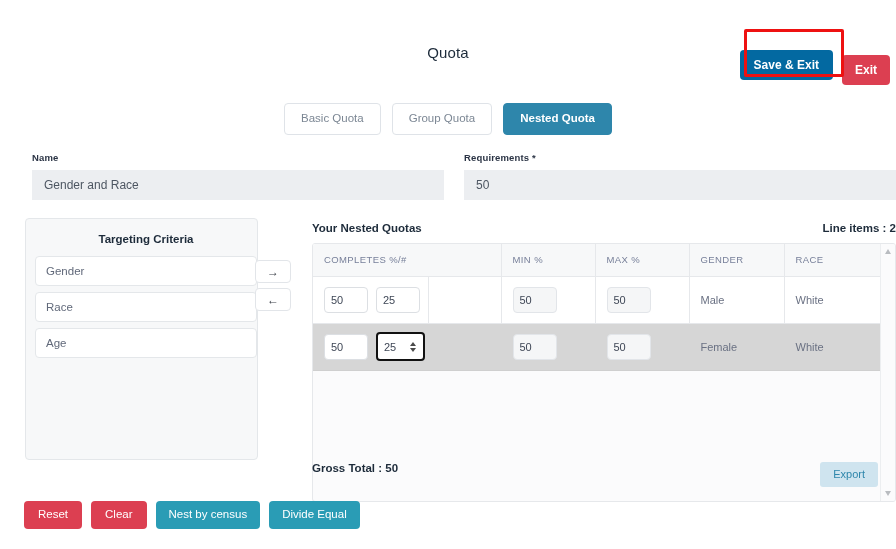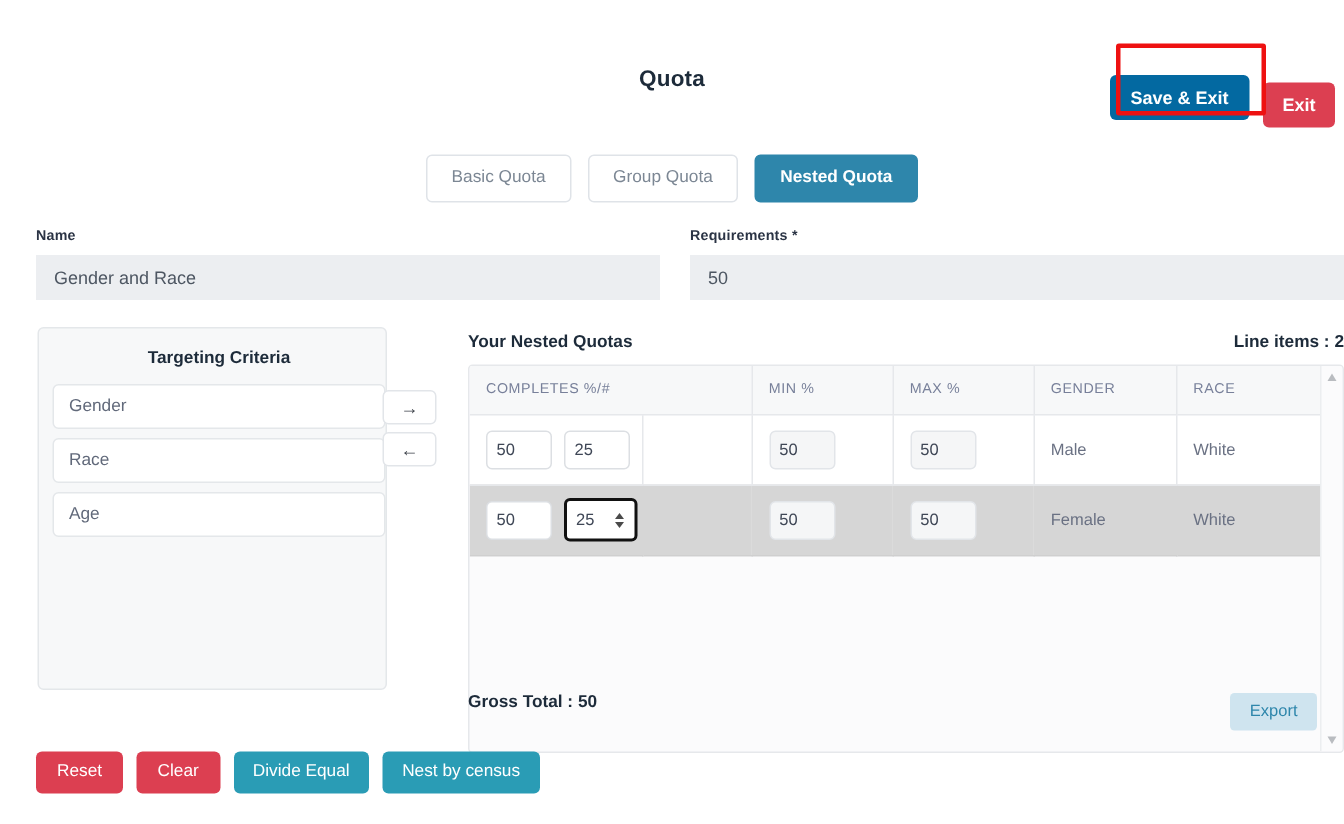--- a/index.html
+++ b/index.html
@@ -25,21 +25,21 @@
   .header {
     position: absolute;
     left: 0; top: 0;
     width: 896px; height: 92px;
   }
   .page-title {
     position: absolute;
     left: 0; right: 0; top: 44px;
     text-align: center;
     font-size: 15px;
-    font-weight: bold;
+    font-weight: normal;
     color: #1d2b3a;
     letter-spacing: .1px;
   }
   .header-actions {
     position: absolute;
     right: 6px; top: 44px;
     display: flex;
     align-items: center;
     gap: 9px;
   }
@@ -102,21 +102,21 @@
 
   
   .fields {
     position: absolute;
     left: 0; top: 152px;
     width: 896px;
     display: flex;
     gap: 20px;
   }
   .field { position: relative; }
-  .field.name-field { margin-left: 24px; width: 416px; }
+  .field.name-field { margin-left: 32px; width: 416px; }
   .field.req-field  { margin-left: 0; width: 436px; }
   .field-label {
     font-size: 9.5px;
     font-weight: bold;
     color: #2b3445;
     margin-bottom: 7px;
     letter-spacing: .15px;
   }
   .field-input {
     width: 100%;
@@ -492,17 +492,17 @@
       <span class="sc-arrow sc-down"></span>
     </div>
   </div>
 
   <div class="gross-total">Gross Total : 50</div>
   <button class="export-btn">Export</button>
 
   <div class="bottom-bar">
     <button class="btn-red">Reset</button>
     <button class="btn-red">Clear</button>
+    <button class="btn-teal">Nest by census</button>
     <button class="btn-teal">Divide Equal</button>
-    <button class="btn-teal">Nest by census</button>
   </div>
 
 </div>
 
 </body></html>

